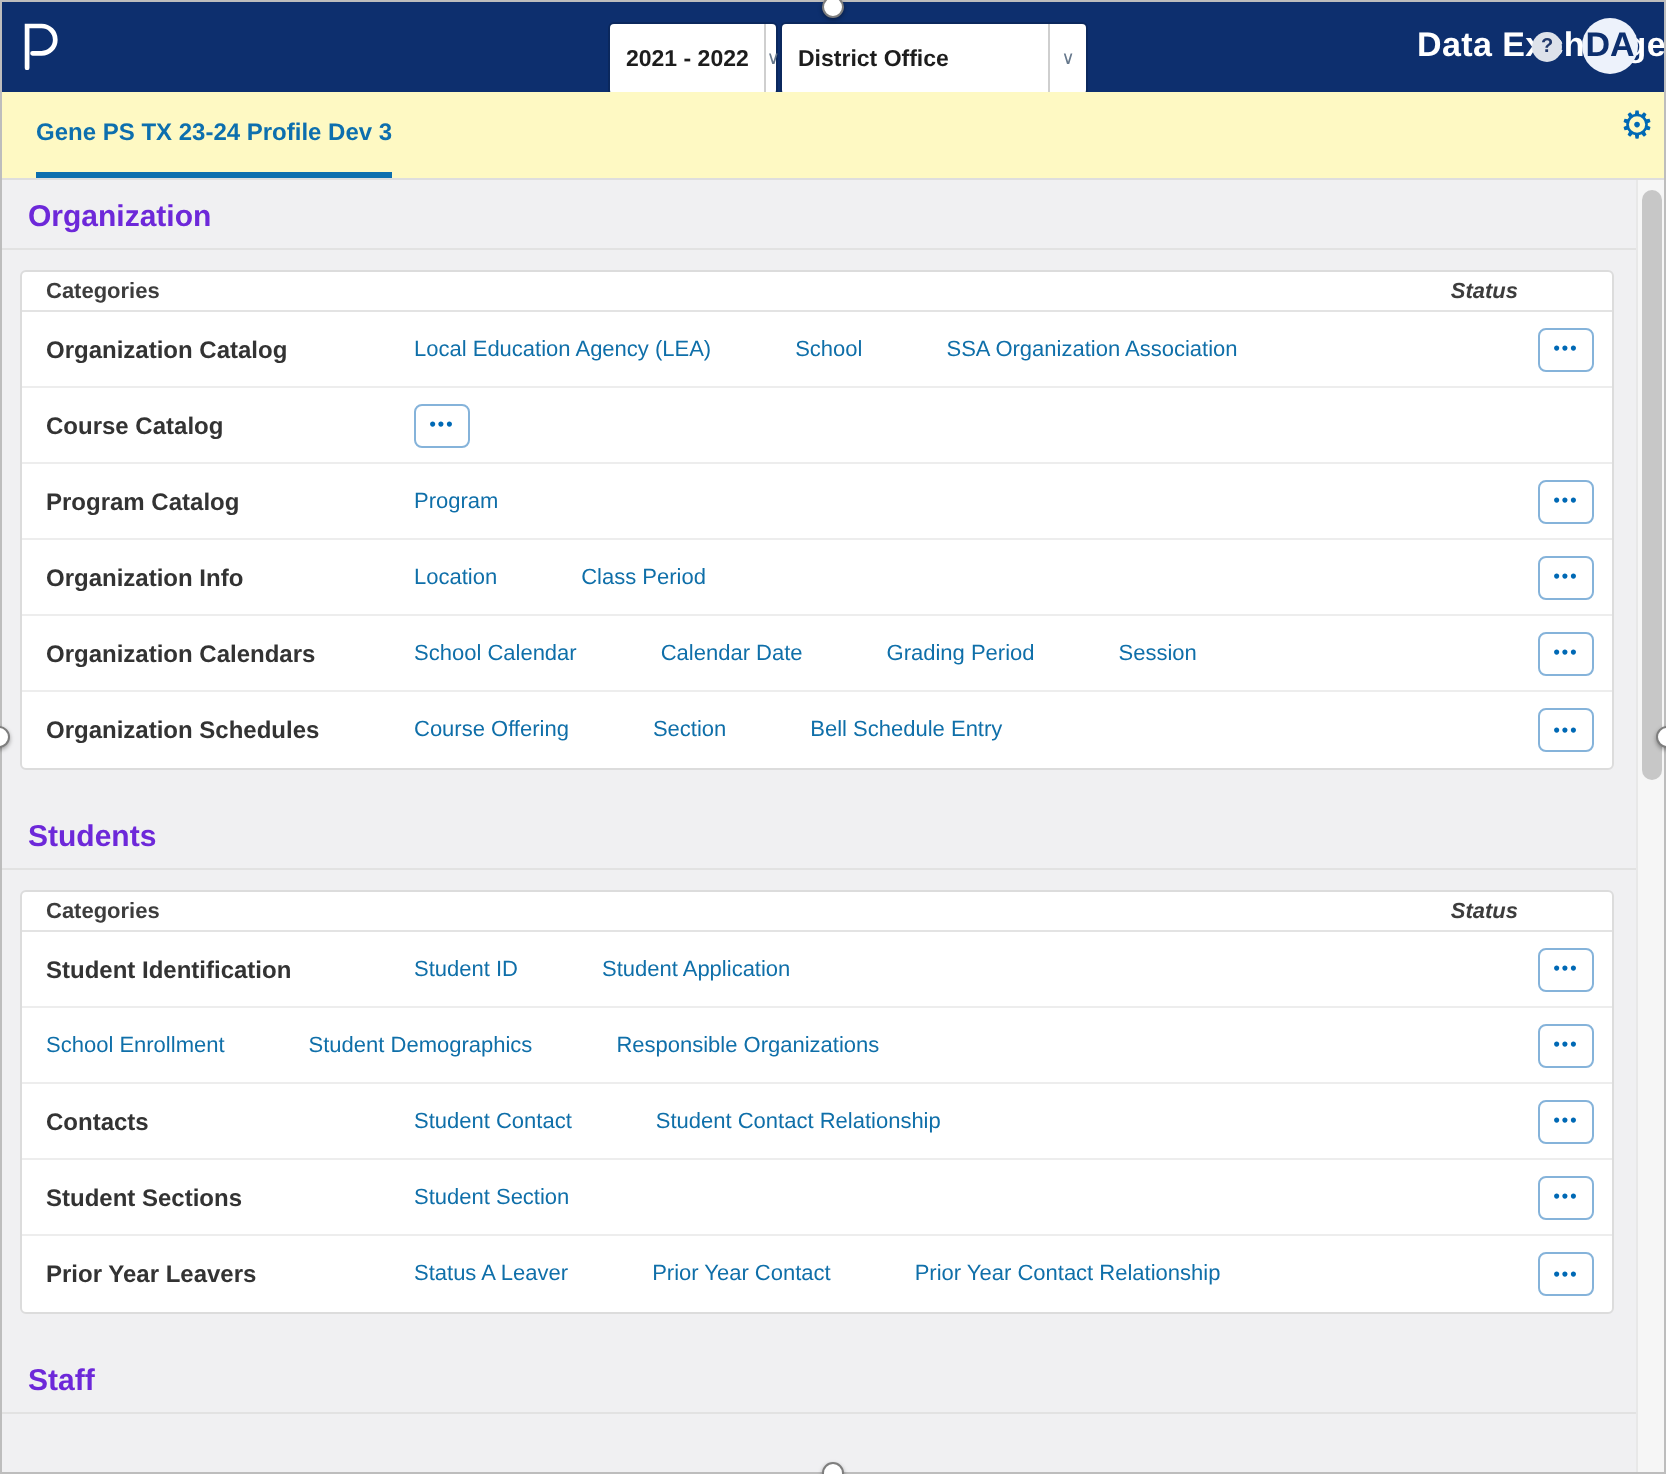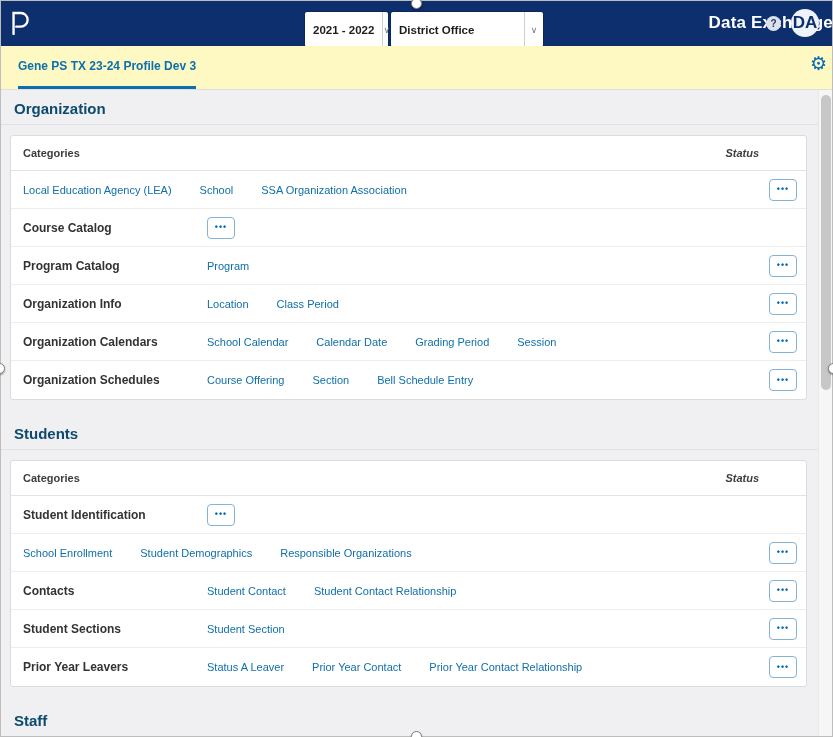--- a/index.html
+++ b/index.html
@@ -24,31 +24,31 @@
   .help-btn { position:absolute; right:52px; top:16px; width:15px; height:15px; border-radius:50%; background:#dde2ea; color:#20386a; font-size:10px; font-weight:bold; display:flex; align-items:center; justify-content:center; cursor:pointer; }
   .avatar { position:absolute; right:14px; top:9px; width:28px; height:28px; border-radius:50%; background:#edf2fb; color:#0d2f6e; font-size:17px; font-weight:bold; display:flex; align-items:center; justify-content:center; cursor:pointer; }
 
   
   .tabbar { height:44px; background:#fef9c3; border-bottom:1px solid #dedede; position:relative; }
   .tab { position:absolute; left:18px; top:0; height:100%; display:flex; align-items:center; color:#0d6fae; font-size:12px; font-weight:bold; border-bottom:3px solid #0d6fae; cursor:pointer; }
   .gear { position:absolute; right:6px; top:8px; font-size:19px; color:#0069b5; cursor:pointer; line-height:1; }
 
   
   .content { position:relative; }
-  .section-title { margin:25px 0 0 0; padding:0 0 6px 14px; font-size:15px; line-height:18px; font-weight:bold; color:#0c4a6e; border-bottom:1px solid #e2e2e2; }
+  .section-title { margin:25px 0 0 0; padding:0 0 6px 14px; font-size:15px; line-height:18px; font-weight:bold; color:#6d28d9; border-bottom:1px solid #e2e2e2; }
   .section-title.first { margin-top:10px; }
 
   .card { margin:10px 26px 0 10px; background:#ffffff; border:1px solid #dcdcdc; border-radius:3px; }
-  .card-header { display:flex; align-items:center; justify-content:space-between; height:35px; padding:0 12px; border-bottom:1px solid #e3e3e3; font-size:11px; font-weight:bold; color:#3d3d3d; }
+  .card-header { display:flex; align-items:center; justify-content:space-between; height:20px; padding:0 12px; border-bottom:1px solid #e3e3e3; font-size:11px; font-weight:bold; color:#3d3d3d; }
   .card-header .col-right { margin-right:35px;font-style:italic; }
 
   .row { display:flex; align-items:center; height:38px; padding:0 9px 0 12px; border-bottom:1px solid #ededed; }
   .row:last-child { border-bottom:none; }
   .row-label { flex:0 0 184px; font-size:12px; font-weight:bold; color:#333333; }
-  .row-links { flex:1 1 auto; display:flex; gap:28px; align-items:center; overflow:hidden; }
+  .row-links { flex:1 1 auto; display:flex; gap:42px; align-items:center; overflow:hidden; }
   .link { font-size:11px; color:#0f6fa9; text-decoration:none; cursor:pointer; white-space:nowrap; }
   .status-cell { flex:0 0 auto; }
   .dots-btn { width:28px; height:22px; border:1px solid #85b3da; border-radius:4px; background:#ffffff; padding:0; display:flex; align-items:center; justify-content:center; cursor:pointer; }
   .dots { color:#0069b5; font-size:9px; font-weight:bold; letter-spacing:1px; line-height:1; }
 
   
   .scrollbar { position:absolute; top:90px; right:0; width:15px; height:647px; background:#f6f6f6; border-left:1px solid #e8e8e8; z-index:30; }
   .scroll-thumb { position:absolute; top:5px; left:2px; width:10px; height:295px; border-radius:5px; background:#c7c7c7; cursor:pointer; }
 
   
@@ -91,20 +91,21 @@
 <div class="content">
 
   <div class="section-title first">Organization</div>
   <div class="card">
     <div class="card-header">
       <span class="col-left">Categories</span>
       <span class="col-right">Status</span>
     </div>
 
     <div class="row">
+      <div class="row-label">Organization Catalog</div>
       <div class="row-links">
         <a class="link">Local Education Agency (LEA)</a>
         <a class="link">School</a>
         <a class="link">SSA Organization Association</a>
       </div>
       <div class="status-cell">
         <button class="dots-btn">
             <span class="dots">•••</span>
           </button>
       </div>
@@ -176,20 +177,24 @@
 
   <div class="section-title">Students</div>
   <div class="card">
     <div class="card-header">
       <span class="col-left">Categories</span>
       <span class="col-right">Status</span>
     </div>
 
     <div class="row">
       <div class="row-label">Student Identification</div>
+      <div class="row-links">
+        <a class="link">Student ID</a>
+        <a class="link">Student Application</a>
+      </div>
       <div class="status-cell">
         <button class="dots-btn">
             <span class="dots">•••</span>
           </button>
       </div>
     </div>
 
     <div class="row">
       <div class="row-links">
         <a class="link">School Enrollment</a>

